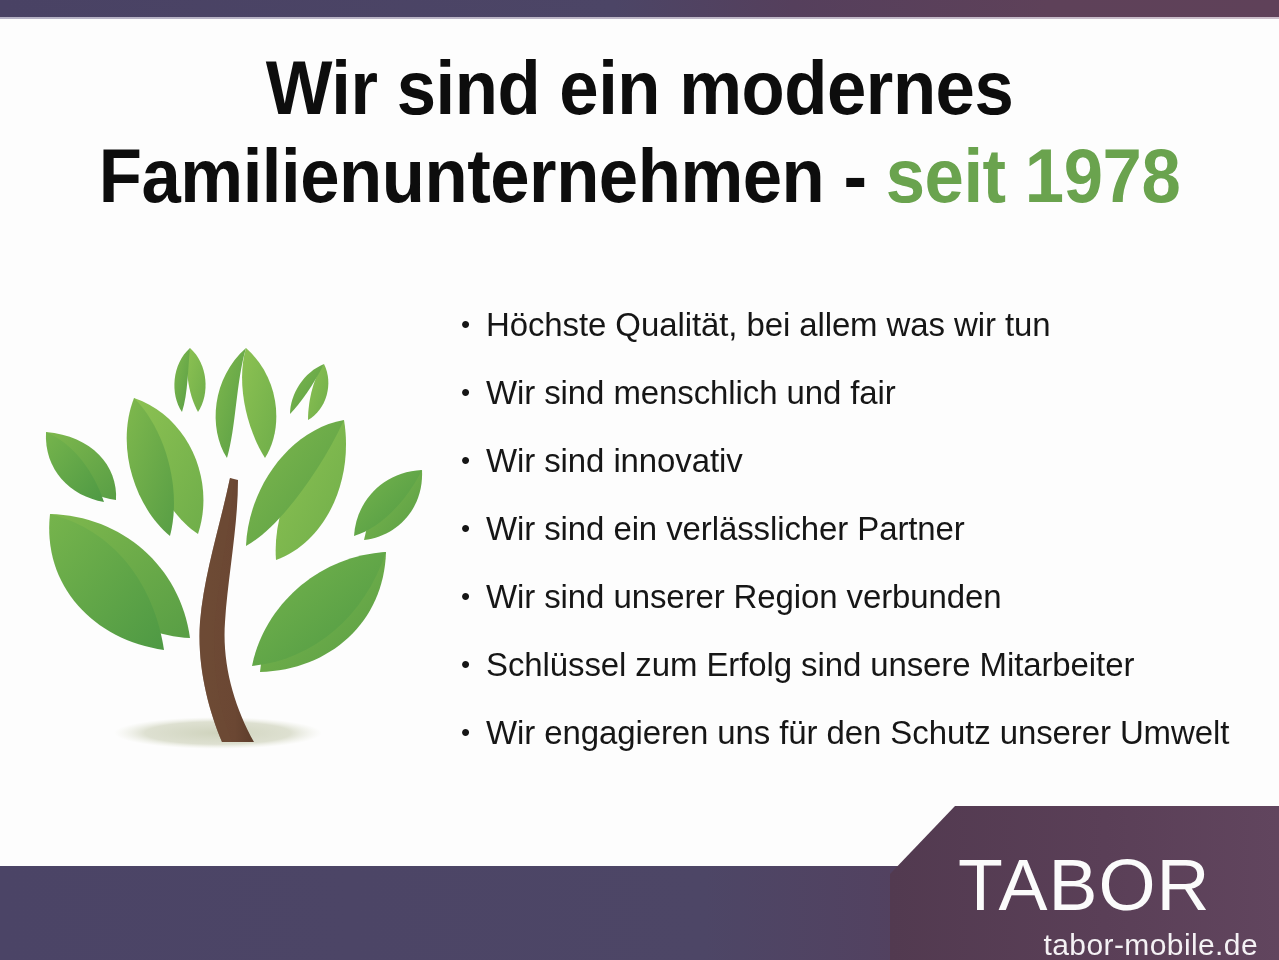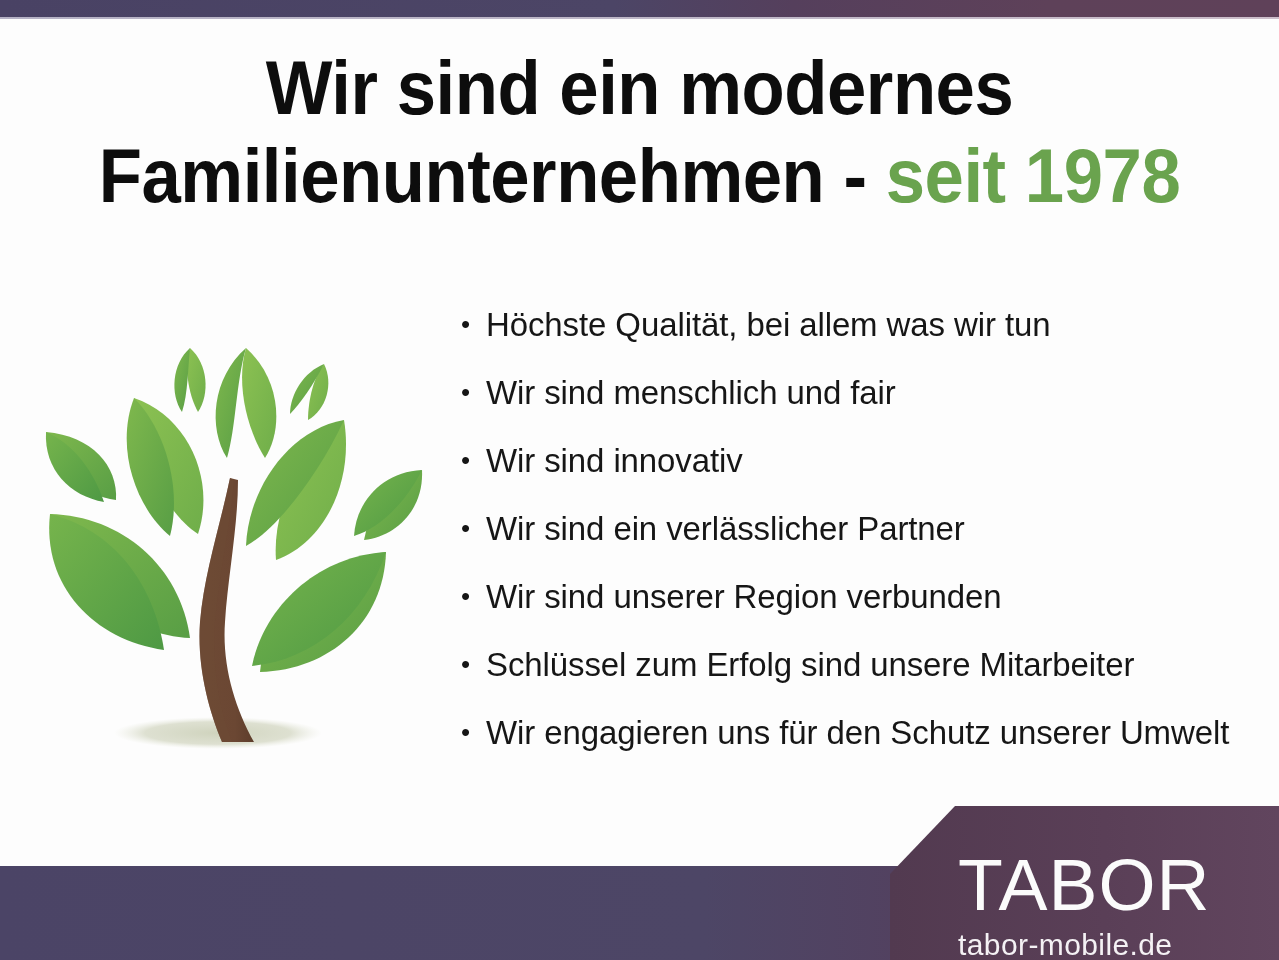--- a/index.html
+++ b/index.html
@@ -138,20 +138,21 @@
     transform: scaleX(1.02);
     transform-origin: 0 50%;
   }
   .logo-tagline {
     margin-top: 8px;
     font-size: 30px;
     line-height: 32px;
     font-weight: 300;
     color: #f4f1f4;
     letter-spacing: 0.4px;
+    text-align: right;
   }
 </style>
 </head>
 <body>
 
 <div id="slide">
 
   <div class="top-bar"></div>
   <div class="top-bar-edge"></div>
 

